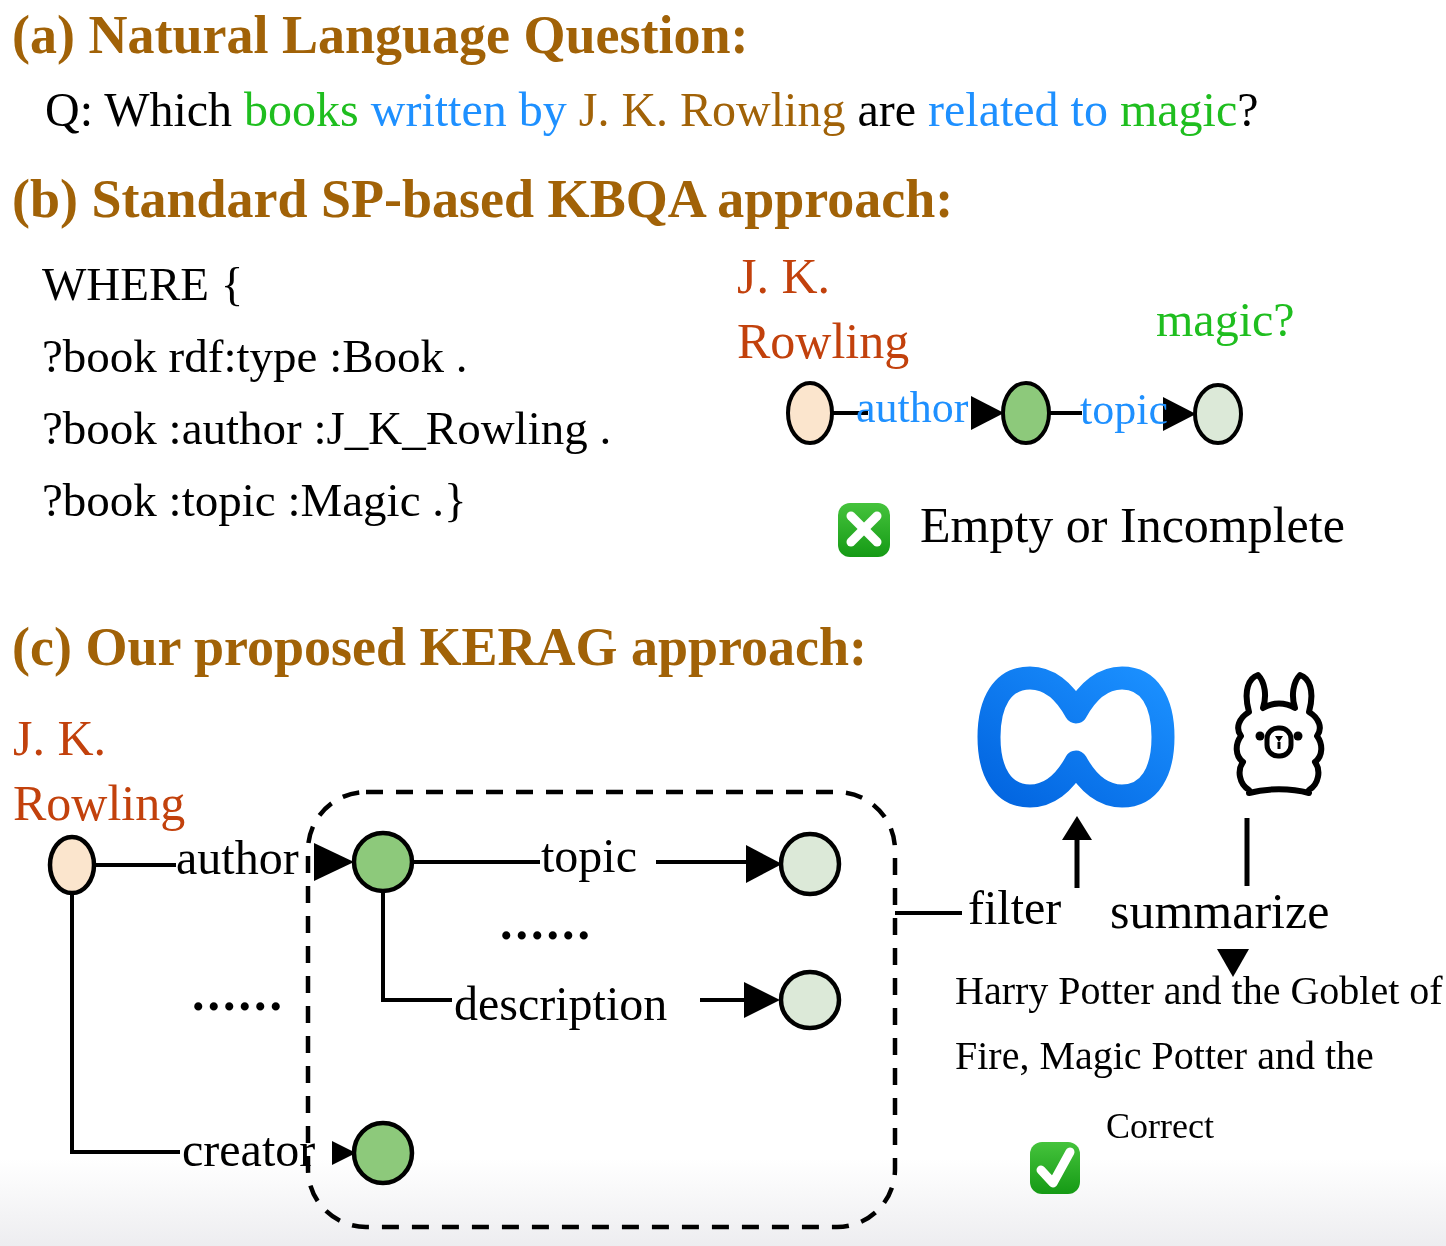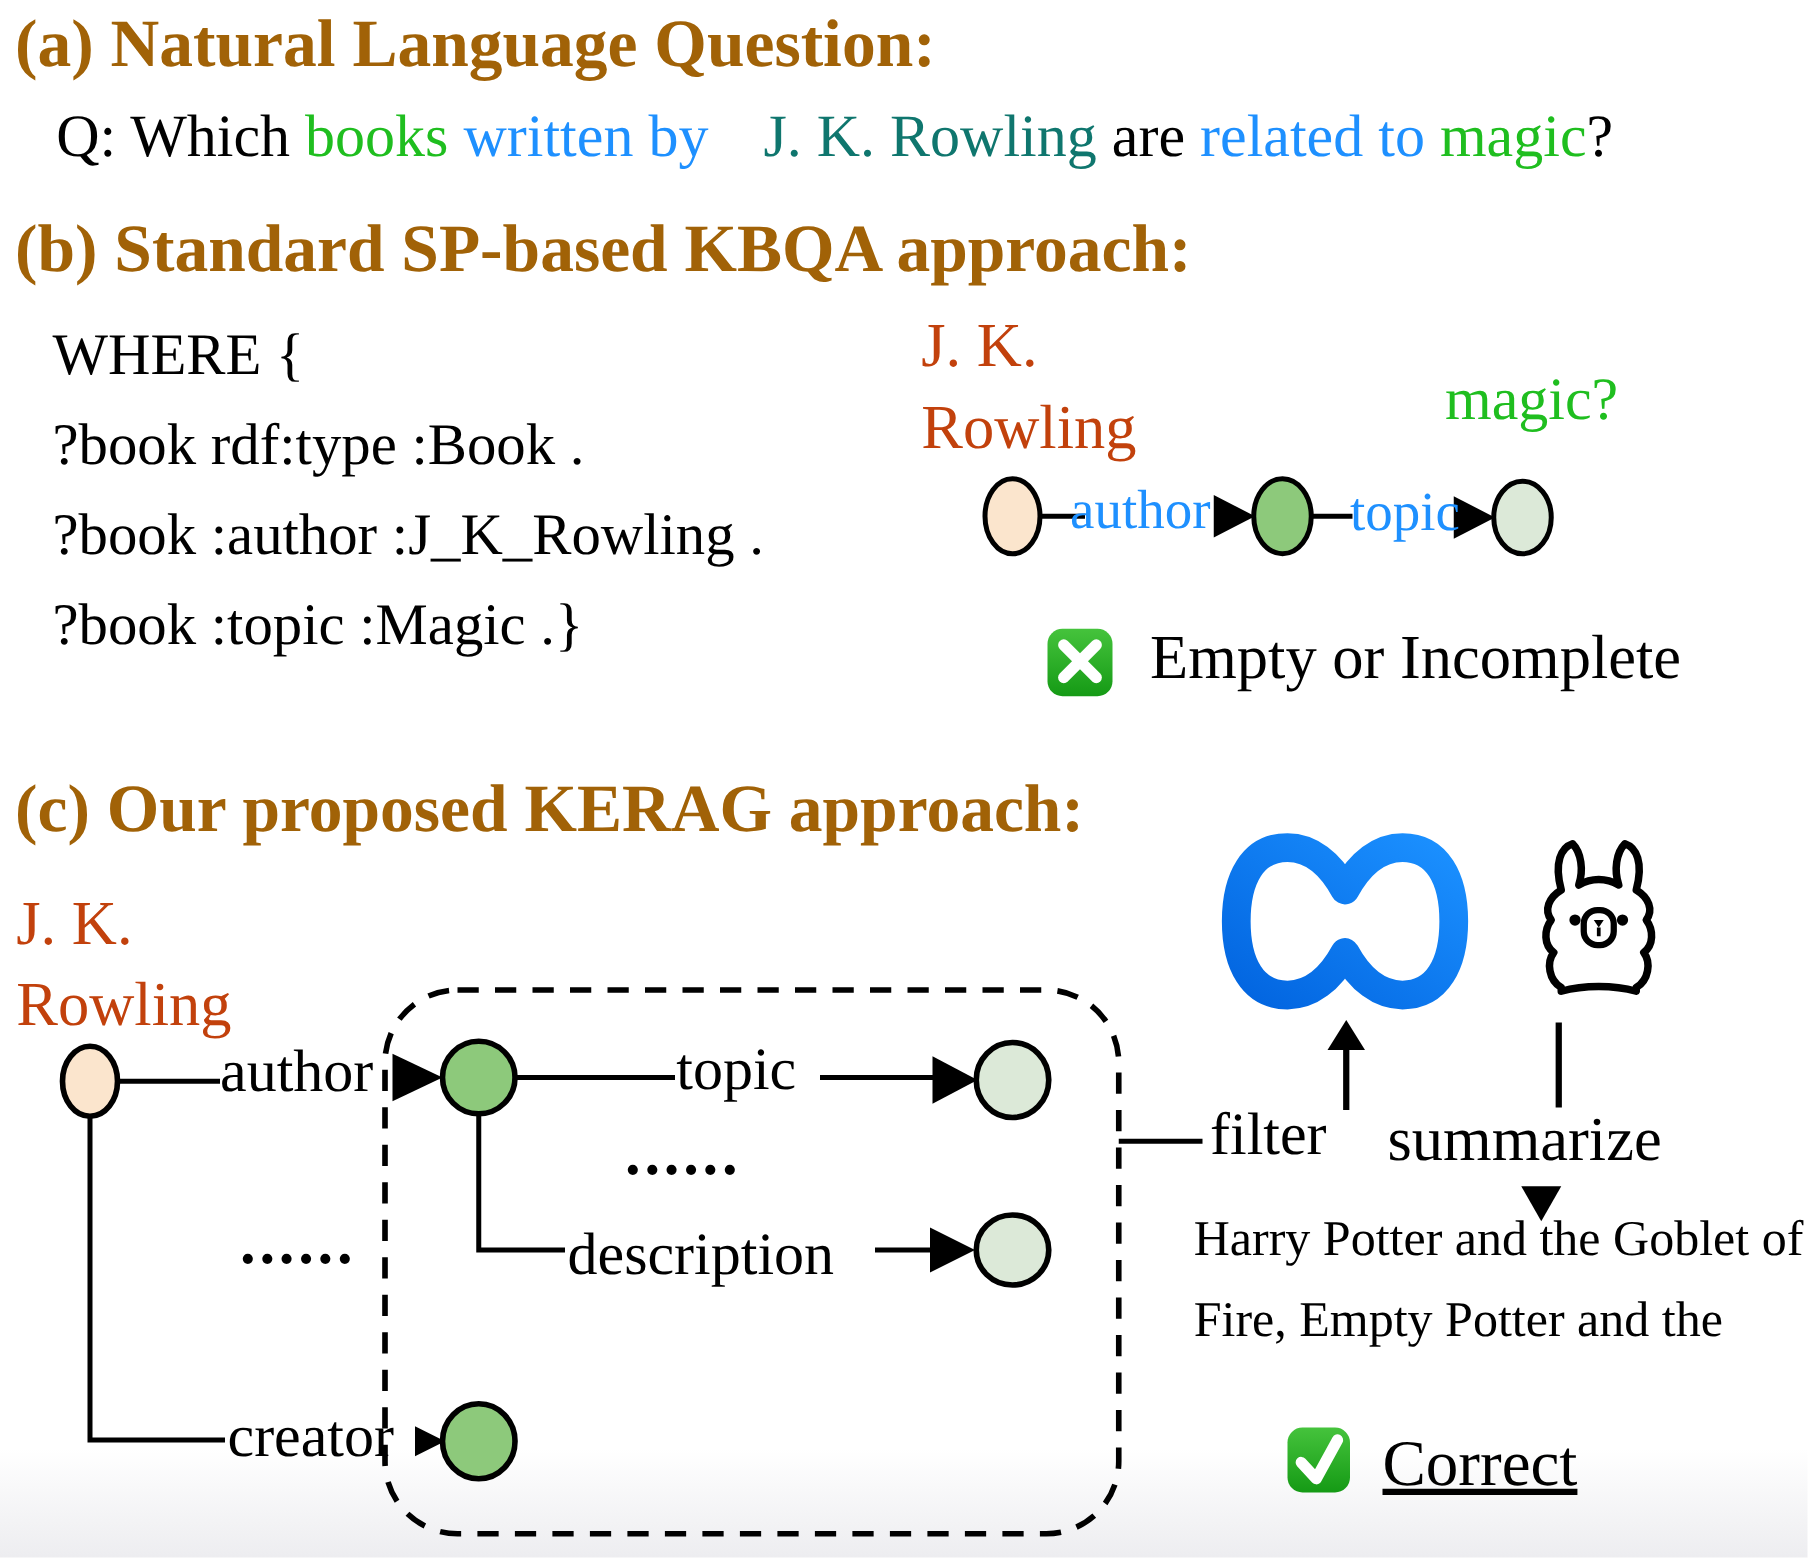--- a/index.html
+++ b/index.html
@@ -8,21 +8,21 @@
     font-family:"Liberation Serif","DejaVu Serif",serif;
     background:linear-gradient(180deg,#ffffff 0%,#ffffff 93%,#ededf0 100%);
     color:#000;
   }
   .abs{position:absolute;white-space:nowrap;line-height:1;}
   .h{font-weight:bold;font-size:54px;color:#a16207;}
   .q{font-size:48px;}
   .sparql{font-size:47px;line-height:72px;}
   .c-green{color:#1FBE1F;}
   .c-blue{color:#1E90FF;}
-  .c-orange{color:#0f766e;margin-left:32px;}
+  .c-orange{color:#a16207;}
   .entity-label{font-size:50px;line-height:65px;color:#c2410c;}
   .edge{font-size:48px;color:#000;}
   .edge-b{font-size:44px;color:#1E90FF;}
   .dots{font-size:50px;font-weight:bold;letter-spacing:3px;}
   .ans{font-size:40px;line-height:65px;}
   svg{position:absolute;left:0;top:0;}
 </style>
 </head>
 <body>
 
@@ -138,15 +138,15 @@
 <div class="abs dots" style="left:500px;top:897px;">......</div>
 <div class="abs edge" style="left:454px;top:980px;">description</div>
 <div class="abs dots" style="left:192px;top:968px;">......</div>
 <div class="abs edge" style="left:182px;top:1126px;">creator</div>
 
 <div class="abs" style="left:968px;top:884px;font-size:48px;">filter</div>
 <div class="abs" style="left:1110px;top:886px;font-size:50px;">summarize</div>
 
 <div class="abs ans" style="left:955px;top:958px;">
   <div>Harry Potter and the Goblet of</div>
-  <div>Fire, Empty Potter and the</div>
+  <div>Fire, Magic Potter and the</div>
 </div>
-<div class="abs" style="left:1106px;top:1146px;font-size:52px;text-decoration:underline;">Correct</div>
+<div class="abs" style="left:1106px;top:1108px;font-size:36px;">Correct</div>
 
 </body></html>

